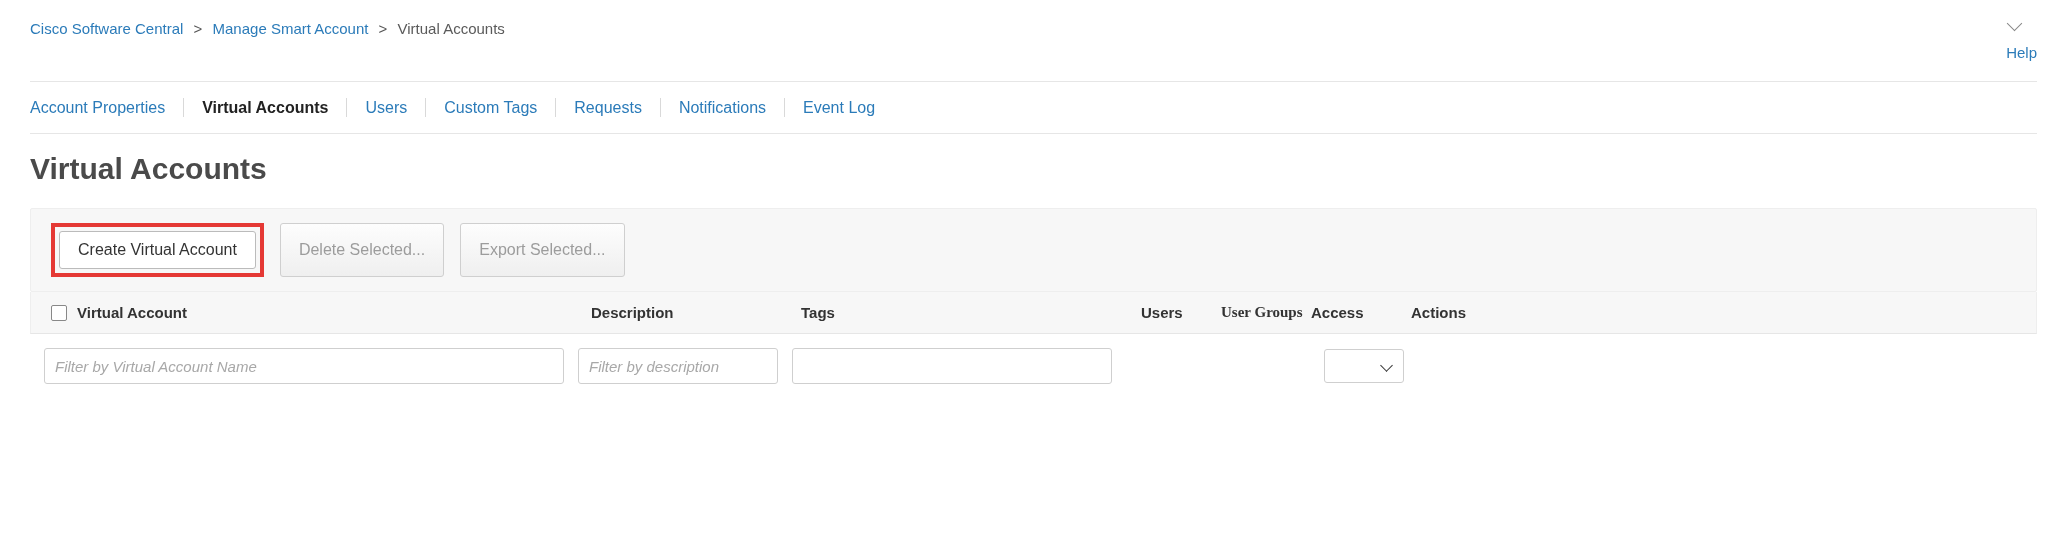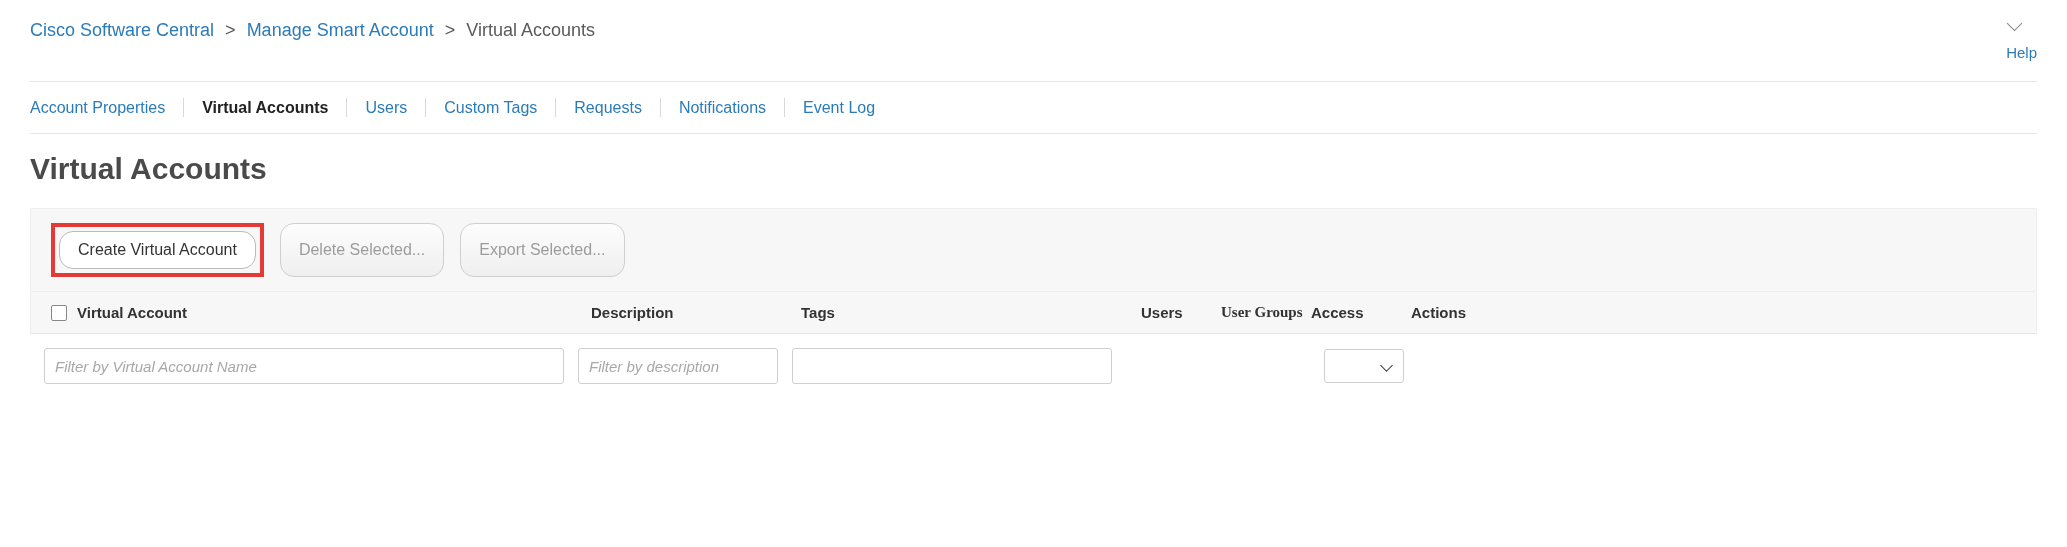--- a/index.html
+++ b/index.html
@@ -10,21 +10,21 @@
       padding: 20px 30px;
       font-size: 15px;
     }
     .breadcrumb-row {
       display: flex;
       justify-content: space-between;
       align-items: flex-start;
       margin-bottom: 20px;
     }
     .breadcrumb {
-      font-size: 18px;
+      font-size: 15px;
       color: #333;
     }
     .breadcrumb a { color: #2b7bb9; text-decoration: none; cursor: pointer; }
     .breadcrumb .sep { color: #555; margin: 0 6px; }
     .breadcrumb .current { color: #5a5a5a; }
     .right-top { display: flex; flex-direction: column; align-items: flex-start; gap: 14px; }
     .chevron-down {
       width: 18px; height: 10px; position: relative; cursor: pointer;
     }
     .chevron-down::before {
@@ -54,21 +54,21 @@
       margin: 18px 0 22px 0;
     }
     .toolbar-panel {
       background: #f7f7f7;
       border: 1px solid #eee;
       border-radius: 2px;
       padding: 14px 20px;
     }
     .toolbar-row { display: flex; gap: 16px; }
     .btn {
-      font-size: 16px; padding: 9px 18px; border-radius: 14px;
+      font-size: 16px; padding: 9px 18px; border-radius: 3px;
       background: linear-gradient(to bottom, #fdfdfd, #efefef);
       border: 1px solid #cfcfcf; color: #555; cursor: pointer;
     }
     .btn-disabled { color: #9c9c9c; cursor: default; }
     .btn-create {
       background: #fff; border: 1px solid #bbb; color: #333;
     }
     .highlight {
       display: inline-block; padding: 4px; border: 4px solid #e53935;
     }

